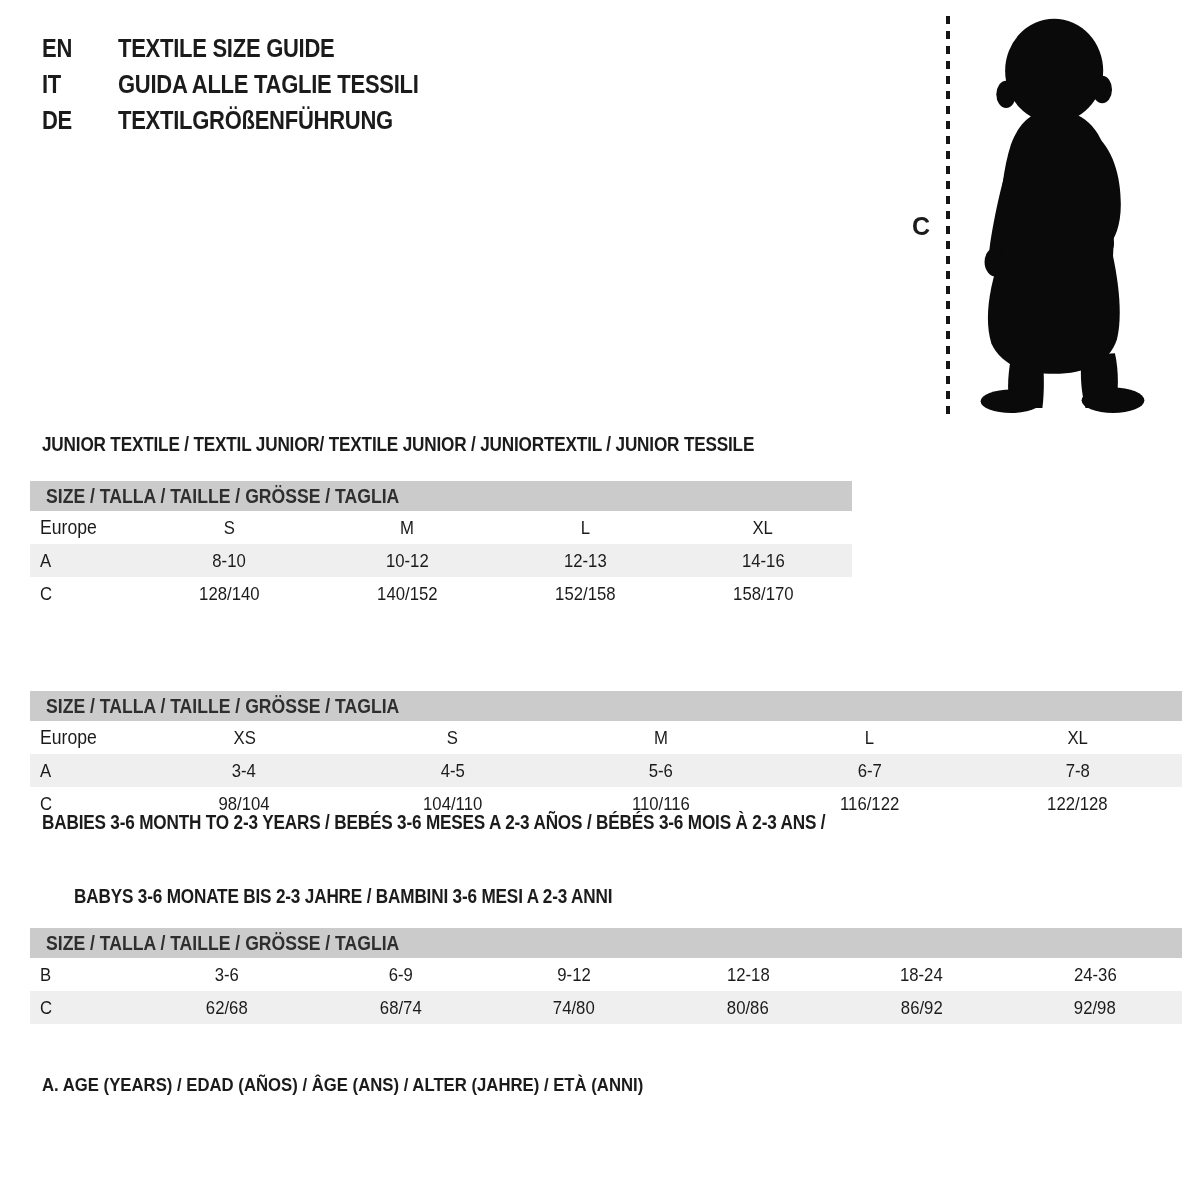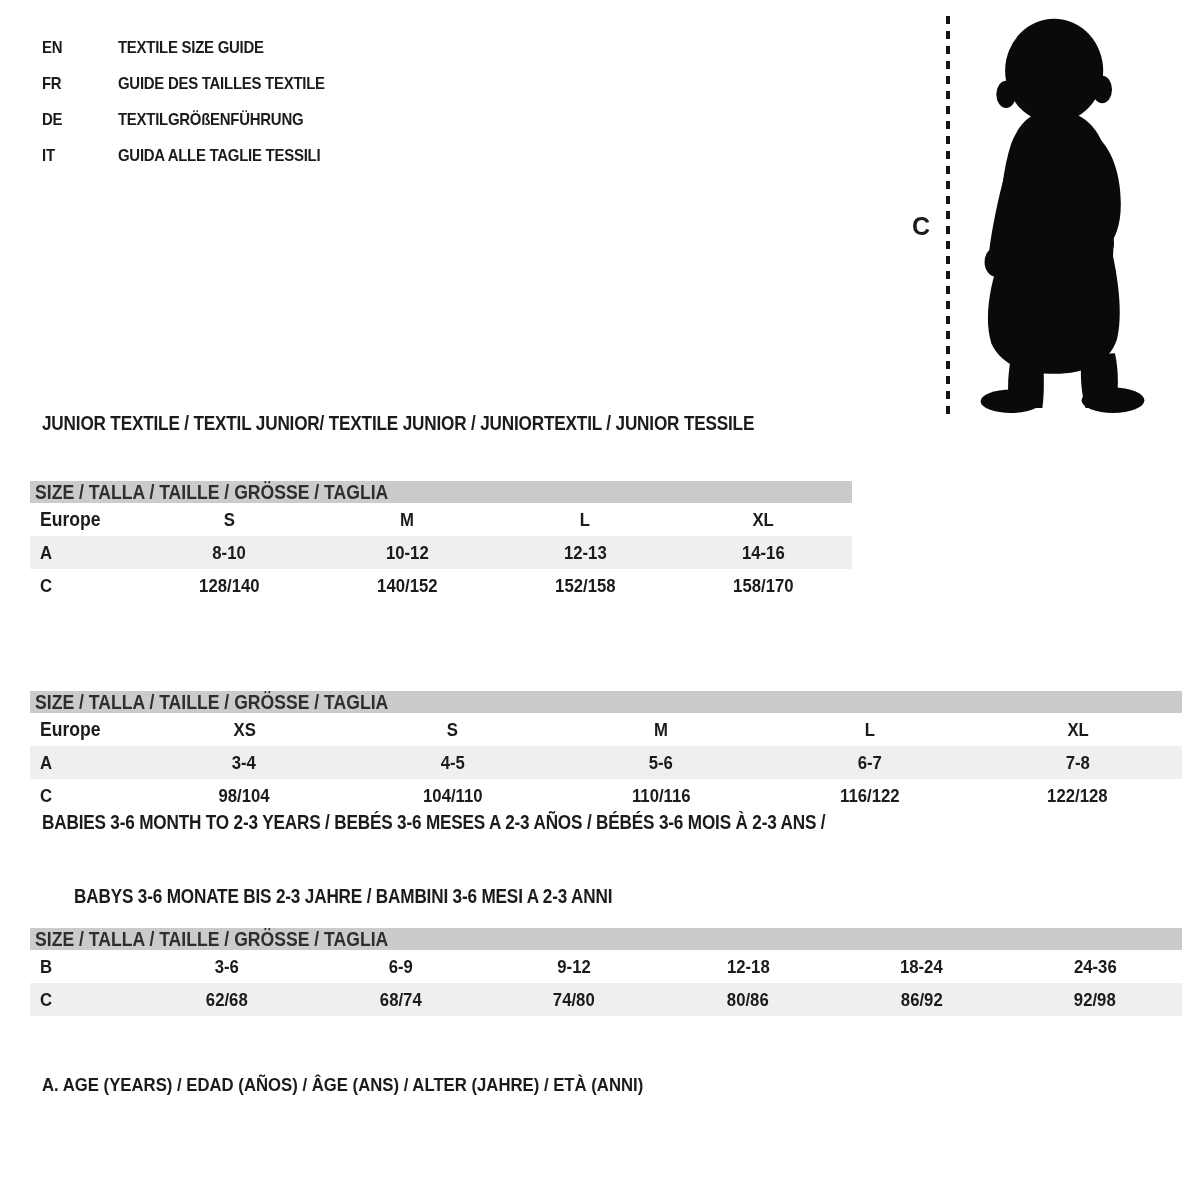--- a/index.html
+++ b/index.html
@@ -6,67 +6,63 @@
   #page{
     position:relative;width:1200px;height:1200px;background:#ffffff;
     font-family:"Liberation Sans", sans-serif;color:#1b1b1b;overflow:hidden;
     -webkit-font-smoothing:antialiased;
   }
   .cnd{display:inline-block;transform:scaleX(0.88);transform-origin:left center;white-space:nowrap;}
   .cnd-c{display:inline-block;transform:scaleX(0.88);transform-origin:center center;white-space:nowrap;}
 
   
   .lang-block{position:absolute;left:42px;top:30px;}
-  .lang-row{display:flex;height:36px;align-items:center;font-weight:bold;font-size:17px;letter-spacing:-0.3px;}
+  .lang-row{display:flex;height:36px;align-items:center;font-weight:bold;font-size:25px;letter-spacing:-0.3px;}
   .lang-code{width:76px;}
   
   .fig-c-label{position:absolute;left:912px;top:212px;font-weight:bold;font-size:25px;}
   .measure-line{position:absolute;left:946px;top:16px;width:4px;height:400px;
     background:repeating-linear-gradient(to bottom,#141414 0 8px,transparent 8px 15px);}
   .baby-svg{position:absolute;left:962px;top:12px;}
 
   
   .sec-title{position:absolute;left:42px;font-weight:bold;font-size:19.5px;letter-spacing:-0.2px;white-space:nowrap;}
   .sub-a{font-size:13px;vertical-align:-4px;font-weight:bold;}
 
   
   .tbl{position:absolute;left:30px;}
-  .size-bar{height:22px;background:#cbcbcb;display:flex;align-items:center;padding-left:5px;
+  .size-bar{height:30px;background:#cbcbcb;display:flex;align-items:center;padding-left:16px;
     font-weight:bold;font-size:20px;color:#2e2e2e;}
-  .t-row{display:flex;height:33px;align-items:center;font-weight:bold;font-size:19px;}
+  .t-row{display:flex;height:33px;align-items:center;font-weight:normal;font-size:19px;}
   .t-row.shade{background:#efefef;}
   .t-label{width:110px;padding-left:10px;box-sizing:border-box;text-align:left;}
   .t-cell{flex:1;text-align:center;}
   .t-row.hdr .t-label{font-size:20px;}
 
   
   .legend{position:absolute;left:42px;top:1068px;text-align:center;}
   .legend-line{height:34px;display:flex;align-items:center;font-weight:bold;font-size:19px;white-space:nowrap;}
 </style>
 </head>
 <body>
 
 <div id="page">
 
   <div class="lang-block">
     <div class="lang-row">
       <span class="lang-code cnd">EN</span>
       <span class="cnd">TEXTILE SIZE GUIDE</span>
     </div>
     <div class="lang-row">
-      <span class="lang-code cnd">FR</span>
-      <span class="cnd">GUIDE DES TAILLES TEXTILE</span>
+      <span class="lang-code cnd">IT</span>
+      <span class="cnd">GUIDA ALLE TAGLIE TESSILI</span>
     </div>
     <div class="lang-row">
       <span class="lang-code cnd">DE</span>
       <span class="cnd">TEXTILGRÖßENFÜHRUNG</span>
-    </div>
-    <div class="lang-row">
-      <span class="lang-code cnd">IT</span>
-      <span class="cnd">GUIDA ALLE TAGLIE TESSILI</span>
     </div>
   </div>
 
   <div class="fig-c-label">C</div>
   <div class="measure-line"></div>
   <svg class="baby-svg" width="200" height="402" viewBox="0 0 200 410" aria-hidden="true">
     <g fill="#0a0a0a">
       <ellipse cx="92" cy="60" rx="50" ry="53"></ellipse>
       <ellipse cx="43" cy="84" rx="10" ry="14"></ellipse>
       <ellipse cx="141" cy="79" rx="10" ry="14"></ellipse>
@@ -76,21 +72,21 @@
       <path d="M132,124 C152,138 160,168 160,196 C160,218 154,232 146,240 C137,246 129,238 134,227 C141,209 142,180 128,151 Z"></path>
       <ellipse cx="142" cy="236" rx="11" ry="13"></ellipse>
       <path d="M40,240 C26,278 20,312 28,338 C38,360 62,369 92,369 C124,369 148,358 156,334 C162,310 158,274 150,240 Z"></path>
       <path d="M48,352 C44,374 44,392 48,404 L80,404 C82,388 82,368 80,350 Z"></path>
       <ellipse cx="48" cy="397" rx="31" ry="12"></ellipse>
       <path d="M120,350 C118,372 120,390 124,404 L154,404 C158,388 158,366 154,348 Z"></path>
       <ellipse cx="152" cy="396" rx="32" ry="13"></ellipse>
     </g>
   </svg>
 
-  <div class="sec-title" style="top:412px;">
+  <div class="sec-title" style="top:433px;">
     <span class="cnd">JUNIOR TEXTILE / TEXTIL JUNIOR/ TEXTILE JUNIOR / JUNIORTEXTIL / JUNIOR TESSILE</span>
   </div>
   <div class="tbl" style="top:481px;width:822px;">
     <div class="size-bar">
       <span class="cnd">SIZE / TALLA / TAILLE / GRÖSSE / TAGLIA</span>
     </div>
     <div class="t-row hdr">
       <span class="t-label"><span class="cnd">Europe</span></span>
       <span class="t-cell"><span class="cnd-c">S</span></span>
       <span class="t-cell"><span class="cnd-c">M</span></span>

